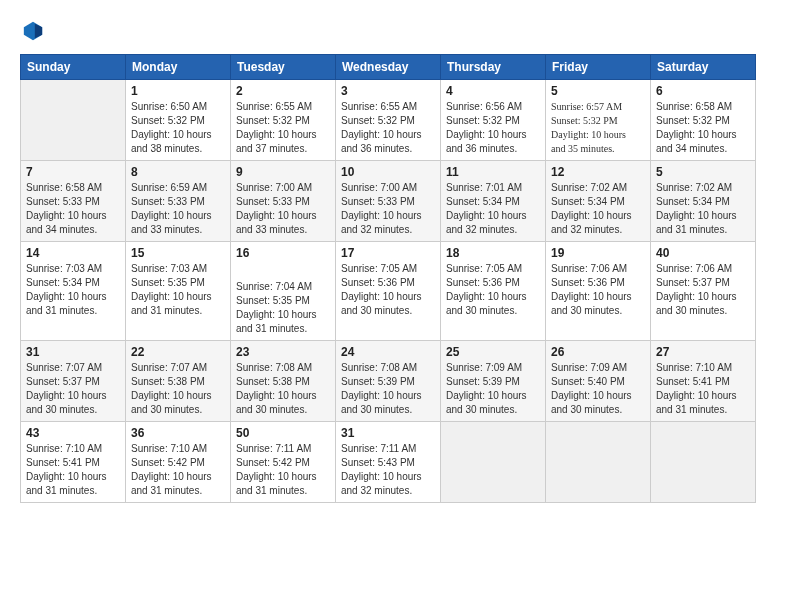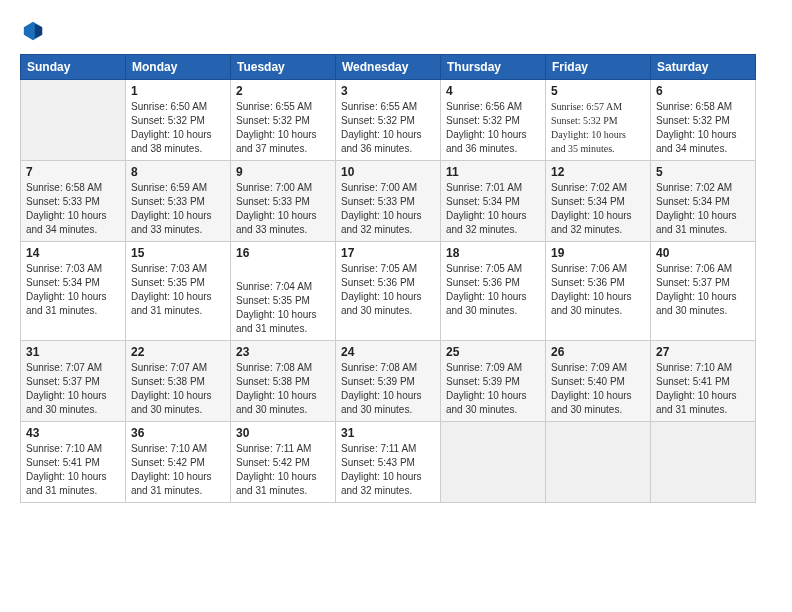--- a/index.html
+++ b/index.html
@@ -337,21 +337,21 @@
 and 31 minutes.</div>
           </td>
           <td>
             <span class="day-num">36</span>
             <div class="day-info" style="white-space: pre-line;">Sunrise: 7:10 AM
 Sunset: 5:42 PM
 Daylight: 10 hours
 and 31 minutes.</div>
           </td>
           <td>
-            <span class="day-num">30</span>
+            <span class="day-num">50</span>
             <div class="day-info" style="white-space: pre-line;">Sunrise: 7:11 AM
 Sunset: 5:42 PM
 Daylight: 10 hours
 and 31 minutes.</div>
           </td>
           <td>
             <span class="day-num">31</span>
             <div class="day-info" style="white-space: pre-line;">Sunrise: 7:11 AM
 Sunset: 5:43 PM
 Daylight: 10 hours

